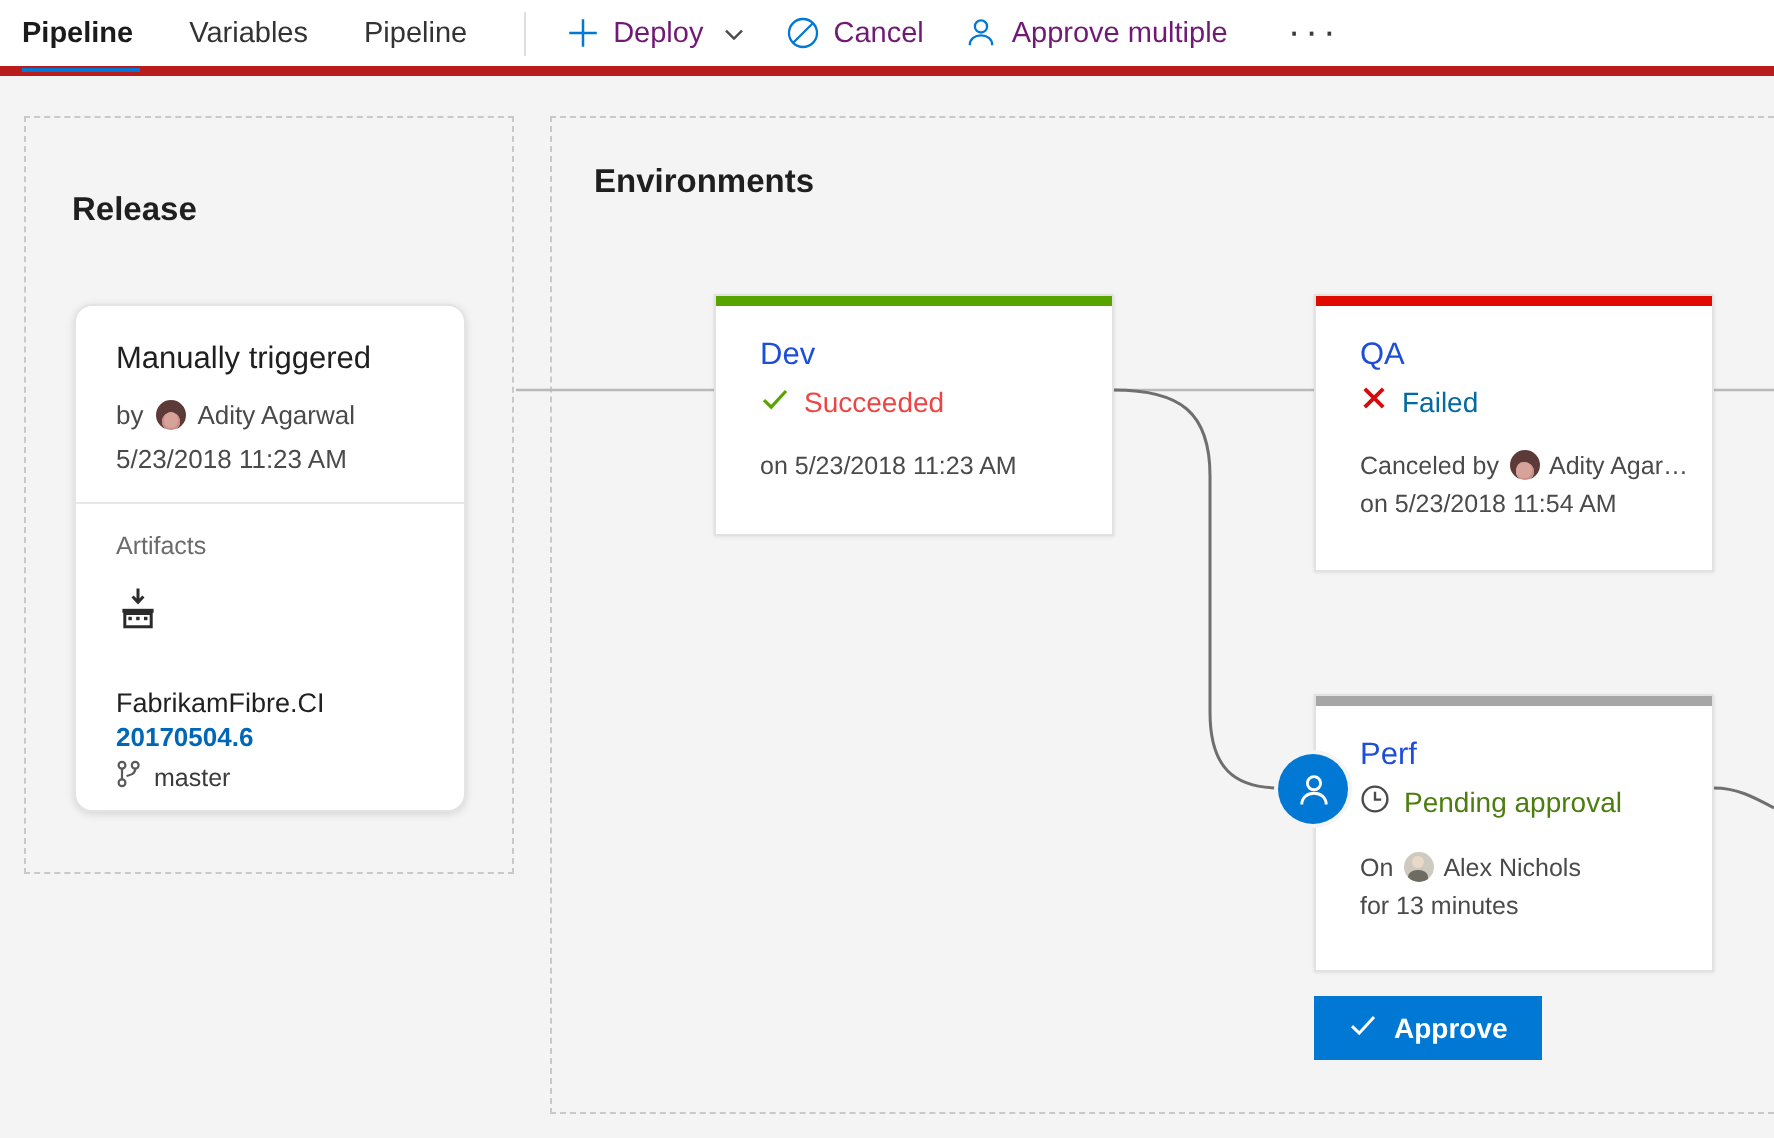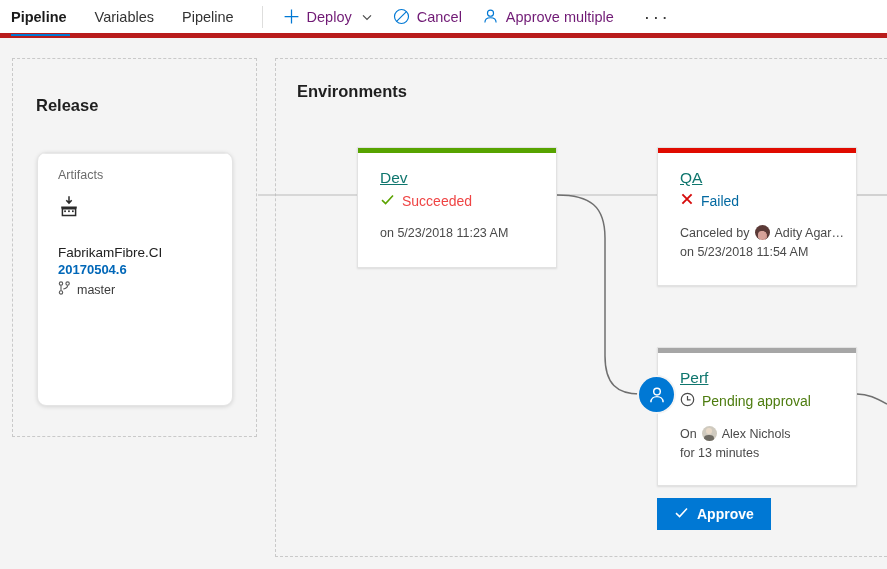--- a/index.html
+++ b/index.html
@@ -93,21 +93,21 @@
 
   
   .env-card {
     position: absolute;
     background: #ffffff;
     border: 1px solid #e2e2e2;
     box-shadow: 0 0.6px 1.8px rgba(0,0,0,0.10);
   }
   .env-bar { height: 5px; width: 100%; }
   .env-body { padding: 16px 20px 14px 22px; }
-  .env-name { font-size: 15.5px; color: #0f766e; margin-bottom: 5px; text-decoration: underline; }
+  .env-name { font-size: 15.5px; color: #1d4ed8; margin-bottom: 5px; }
   .env-status { font-size: 14px; display: flex; align-items: center; gap: 7px; margin-bottom: 16px; }
   .env-line { font-size: 12.5px; color: #4a4a4a; display: flex; align-items: center; gap: 5px; margin-bottom: 5px; white-space: nowrap; }
 
   #dev-card { left: 357px; top: 147px; width: 200px; height: 121px; }
   #qa-card  { left: 657px; top: 147px; width: 200px; height: 139px; }
   #perf-card{ left: 657px; top: 347px; width: 200px; height: 139px; }
 
   
   .avatar {
     display: inline-block; border-radius: 50%;
@@ -225,20 +225,29 @@
     <path d="M557 195 H657" stroke="#b9b9b9" stroke-width="1.2" fill="none"></path>
 
     <path d="M857 195 H887" stroke="#b9b9b9" stroke-width="1.2" fill="none"></path>
 
     <path d="M557 195 C 590 195 605 206 605 238 L605 356 C605 384 617 394 640 394" stroke="#6f6f6f" stroke-width="1.5" fill="none"></path>
 
     <path d="M857 394 C 868 394 876 398 887 404" stroke="#6f6f6f" stroke-width="1.5" fill="none"></path>
   </svg>
 
   <div id="release-card">
+    <div class="rc-top">
+      <div class="rc-title">Manually triggered</div>
+      <div class="rc-by">
+        <span>by</span>
+        <span class="avatar a-adity"></span>
+        <span>Adity Agarwal</span>
+      </div>
+      <div class="rc-date">5/23/2018 11:23 AM</div>
+    </div>
     <div class="rc-divider"></div>
     <div class="rc-bottom">
       <div class="rc-artifacts-label">Artifacts</div>
       <div class="rc-artifact-icon">
         <svg width="22" height="22" viewBox="0 0 22 22">
           <path d="M11 1.2v6.3M8.3 5.2L11 8.1l2.7-2.9" stroke="#2b2b2b" stroke-width="1.5" fill="none"></path>
           <path d="M3.2 11.4h15.6v2.0H3.2z" fill="#2b2b2b"></path>
           <path d="M4.4 13.8h13.2v6.6H4.4z" fill="none" stroke="#2b2b2b" stroke-width="1.5"></path>
           <rect x="6.2" y="15.4" width="1.7" height="1.7" fill="#2b2b2b"></rect>
           <rect x="10.1" y="15.4" width="1.7" height="1.7" fill="#2b2b2b"></rect>

